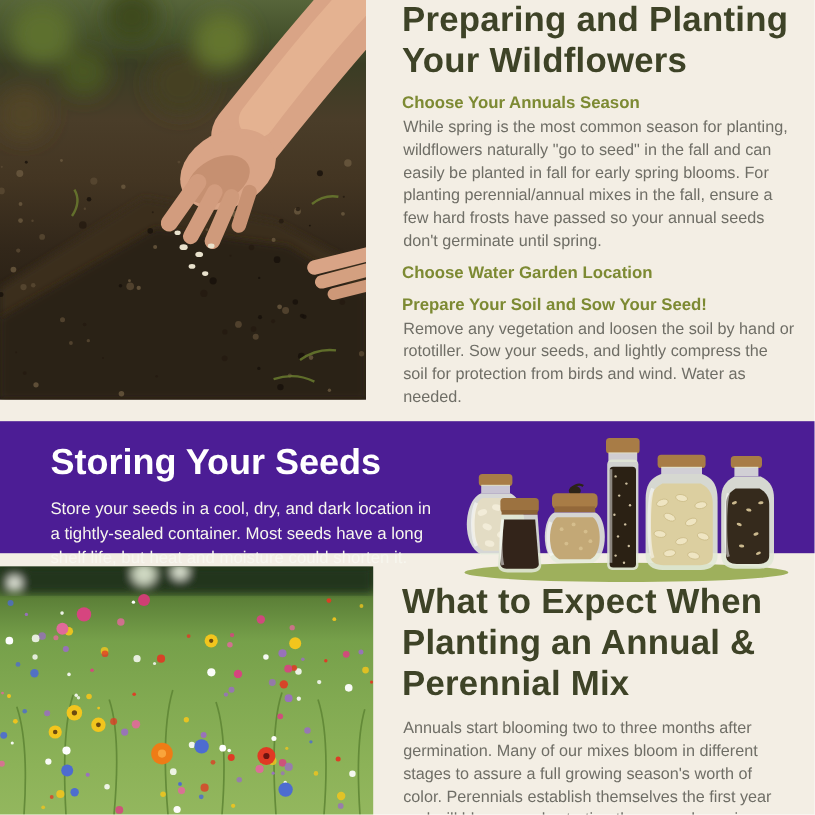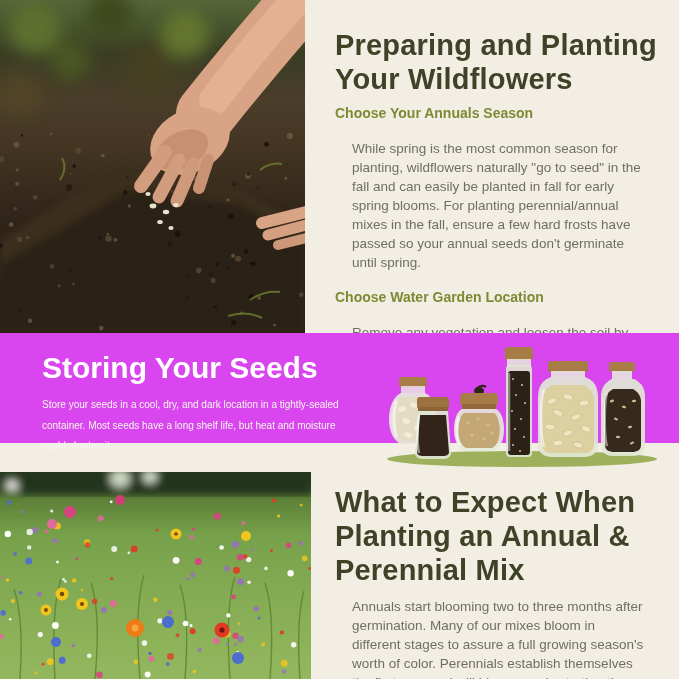--- a/index.html
+++ b/index.html
@@ -10,44 +10,44 @@
     font-family:"Liberation Sans","DejaVu Sans",sans-serif;
   }
   
   .photo-top{
     position:absolute;left:0;top:0;width:305px;height:333px;overflow:hidden;
     background:linear-gradient(180deg,#57653a 0%,#45512c 9%,#3a3d24 16%,#4a3d29 30%,#433522 45%,#32271a 62%,#261d12 82%,#1f170e 100%);
   }
   .photo-top svg,.photo-meadow svg{position:absolute;left:0;top:0;}
   .panel-top{
     position:absolute;left:305px;top:0;width:374px;height:333px;
-    padding:28px 16px 0 30px;
+    padding:0 16px 0 30px;
   }
   .h1{
     color:#3e4327;font-size:29px;line-height:34px;font-weight:bold;
     letter-spacing:.2px;margin:0 0 8px 0;max-width:340px;
   }
   .subhead{
     color:#7d8a33;font-size:14px;font-weight:bold;line-height:17px;
     margin:9px 0 2px 0;
   }
   .body-text{
-    color:#6f6e66;font-size:13.5px;line-height:19px;margin:17px;max-width:336px;
+    color:#6f6e66;font-size:13.5px;line-height:19px;margin:1px;max-width:336px;
   }
   
   .band{
-    position:absolute;left:0;top:333px;width:679px;height:110px;
-    background:#d946ef;
+    position:absolute;left:0;top:351px;width:679px;height:110px;
+    background:#4c1d95;
   }
   .band-text{position:absolute;left:42px;top:18px;width:320px;}
   .h2{
     color:#ffffff;font-size:30px;font-weight:bold;line-height:34px;margin:0 0 10px 0;
   }
   .band-body{
-    color:#f7f6ee;font-size:10px;line-height:20.5px;margin:0;
+    color:#f7f6ee;font-size:14px;line-height:20.5px;margin:0;
   }
   .jars{position:absolute;left:372px;top:12px;}
   
   .photo-meadow{
     position:absolute;left:0;top:472px;width:311px;height:207px;overflow:hidden;
     background:linear-gradient(180deg,#24371a 0%,#2e4420 7%,#5c8038 13%,#76a04a 30%,#82aa52 55%,#8cb258 80%,#93b75e 100%);
   }
   .panel-bottom{
     position:absolute;left:311px;top:472px;width:368px;height:183px;
     padding:13px 16px 0 24px;
@@ -206,20 +206,21 @@
     <div>
       <div class="subhead">Choose Your Annuals Season</div>
       <p class="body-text">While spring is the most common season for planting, wildflowers naturally "go to seed" in the fall and can easily be planted in fall for early spring blooms. For planting perennial/annual mixes in the fall, ensure a few hard frosts have passed so your annual seeds don't germinate until spring.</p>
     </div>
 
     <div>
       <div class="subhead">Choose Water Garden Location</div>
     </div>
 
     <div>
+      <div class="subhead">Prepare Your Soil and Sow Your Seed!</div>
       <p class="body-text">Remove any vegetation and loosen the soil by hand or rototiller. Sow your seeds, and lightly compress the soil for protection from birds and wind. Water as needed.</p>
     </div>
   </div>
 
   <div class="band">
     <div class="band-text">
       <h2 class="h2">Storing Your Seeds</h2>
       <p class="band-body">Store your seeds in a cool, dry, and dark location in a tightly-sealed container. Most seeds have a long shelf life, but heat and moisture could shorten it.</p>
     </div>
 

